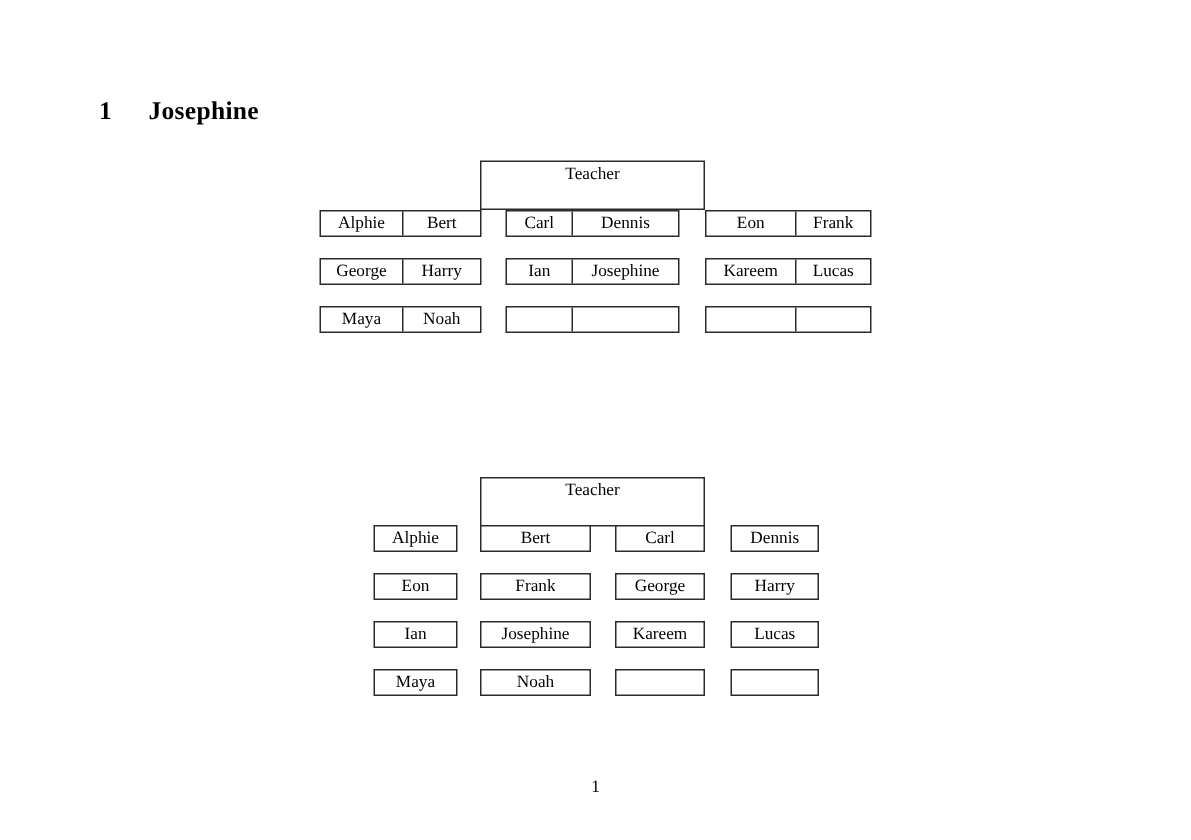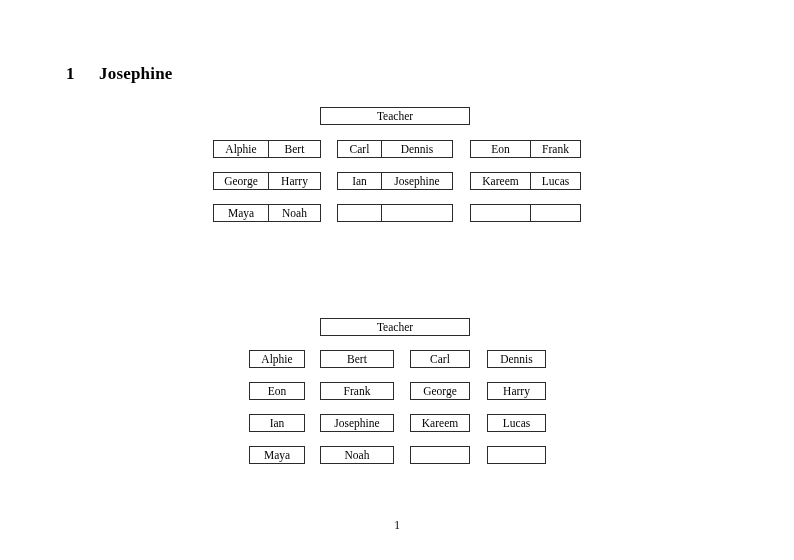--- a/index.html
+++ b/index.html
@@ -34,21 +34,21 @@
     width: 33px;
   }
 
   #heading-classical   { left: 66px; top: 64px; }
   #heading-distributed { left: 66px; top: 275px; }
 
   .teacher-box {
     position: absolute;
     box-sizing: border-box;
     border: 1px solid #2b2b2b;
-    height: 18px;
+    height: 33px;
     line-height: 16px;
     text-align: center;
     font-size: 11.5px;
     background: #ffffff;
   }
 
   
   .group-row {
     position: absolute;
     display: flex;

